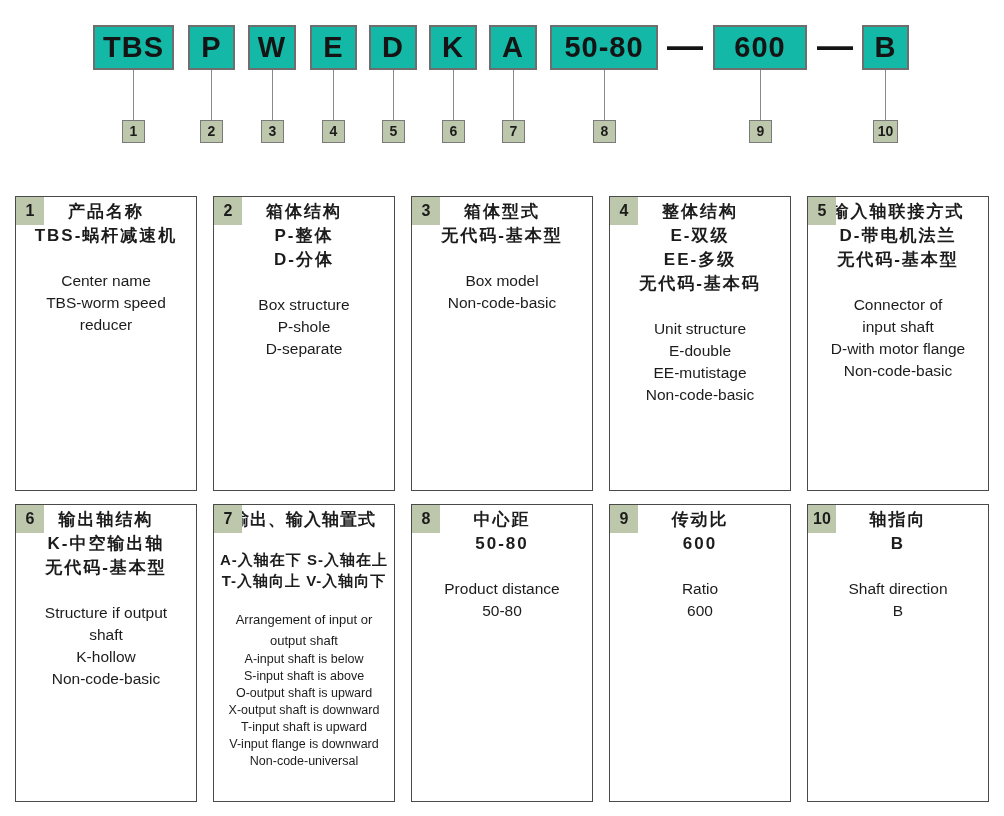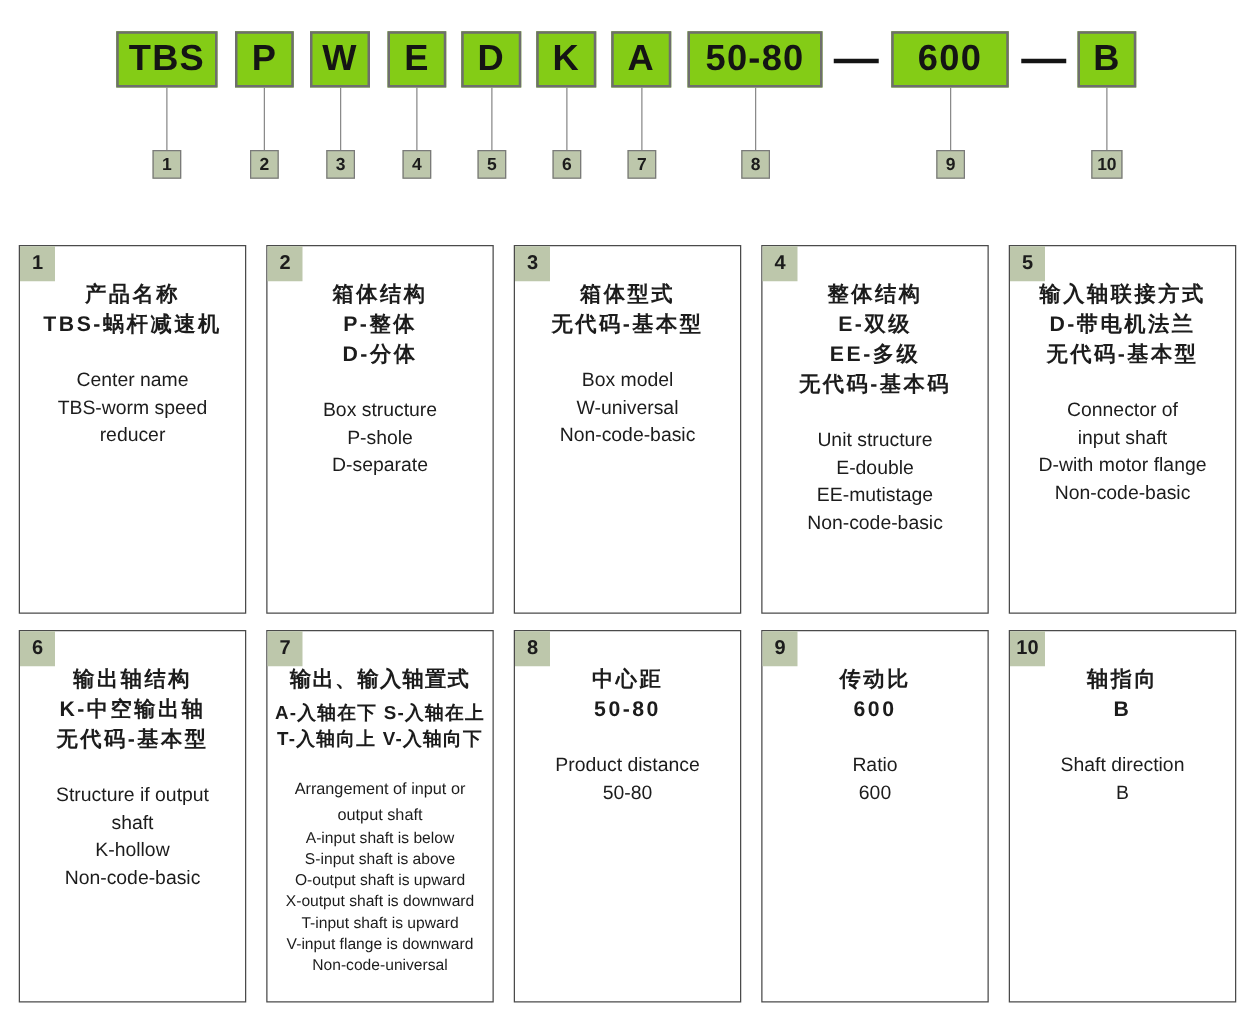--- a/index.html
+++ b/index.html
@@ -1,39 +1,39 @@
 <!DOCTYPE html>
 <html><head>
 <meta charset="utf-8">
 <style>
   html,body{margin:0;padding:0;background:#fff;}
   #page{position:relative;width:1004px;height:816px;background:#ffffff;overflow:hidden;
         font-family:"Liberation Sans","DejaVu Sans",sans-serif;color:#1c1c1c;}
 
   
-  .code-box{position:absolute;top:25px;height:45px;background:#84cc16;border:2px solid #6e6e6e;
+  .code-box{position:absolute;top:25px;height:45px;background:#14b8a6;border:2px solid #6e6e6e;
             box-sizing:border-box;display:flex;align-items:center;justify-content:center;
             font-size:29px;font-weight:bold;letter-spacing:1px;color:#141414;}
   .connector{position:absolute;top:70px;height:50px;width:1px;background:#8a8a8a;}
   .num-badge{position:absolute;top:120px;height:23px;background:#bdc7ab;border:1px solid #7a7a7a;
              box-sizing:border-box;font-size:14px;font-weight:bold;line-height:21px;text-align:center;}
   .dash{position:absolute;top:25px;height:45px;width:38px;font-size:36px;font-weight:bold;
         line-height:42px;text-align:center;color:#141414;}
 
   
   .cards-row{position:absolute;left:15px;display:flex;gap:16px;}
   .row-1{top:196px;}
   .row-2{top:504px;}
   .card{position:relative;width:182px;background:#fff;border:1px solid #4a4a4a;
         box-sizing:border-box;text-align:center;}
   .row-1 .card{height:295px;}
   .row-2 .card{height:298px;}
   .badge{position:absolute;top:0;left:0;width:28px;height:28px;background:#bdc7ab;
          font-size:16px;font-weight:bold;line-height:28px;text-align:center;}
-  .cn{margin-top:27px;font-size:17px;font-weight:bold;line-height:24px;letter-spacing:2px;}
+  .cn{margin-top:3px;font-size:17px;font-weight:bold;line-height:24px;letter-spacing:2px;}
   .en{margin-top:22px;font-size:15.5px;line-height:22px;}
   .cn-options{font-size:15px;font-weight:bold;line-height:21px;letter-spacing:0;}
   .card-7 .cn{letter-spacing:1px;}
   .card-7 .en{margin-top:18px;font-size:13px;line-height:21px;}
   .en-options{font-size:12.5px;line-height:17px;}
 </style>
 </head>
 <body>
 
 <div id="page">
@@ -120,21 +120,20 @@
         </div>
     </div>
     <div class="card">
       <div class="badge">3</div>
       <div class="cn">
           <div>箱体型式</div>
           <div>无代码-基本型</div>
         </div>
       <div class="en">
           <div>Box model</div>
-          <div>W-universal</div>
           <div>Non-code-basic</div>
         </div>
     </div>
     <div class="card">
       <div class="badge">4</div>
       <div class="cn">
           <div>整体结构</div>
           <div>E-双级</div>
           <div>EE-多级</div>
           <div>无代码-基本码</div>
@@ -175,21 +174,21 @@
           <div>shaft</div>
           <div>K-hollow</div>
           <div>Non-code-basic</div>
         </div>
     </div>
     <div class="card card-7">
       <div class="badge">7</div>
       <div class="cn">
           <div>输出、输入轴置式</div>
         </div>
-      <div class="cn cn-options" style="margin-top:4px">
+      <div class="cn cn-options" style="margin-top:17px">
           <div>A-入轴在下 S-入轴在上</div>
           <div>T-入轴向上 V-入轴向下</div>
         </div>
       <div class="en">
           <div>Arrangement of input or</div>
           <div>output shaft</div>
         </div>
       <div class="en-options">
           <div>A-input shaft is below</div>
           <div>S-input shaft is above</div>

